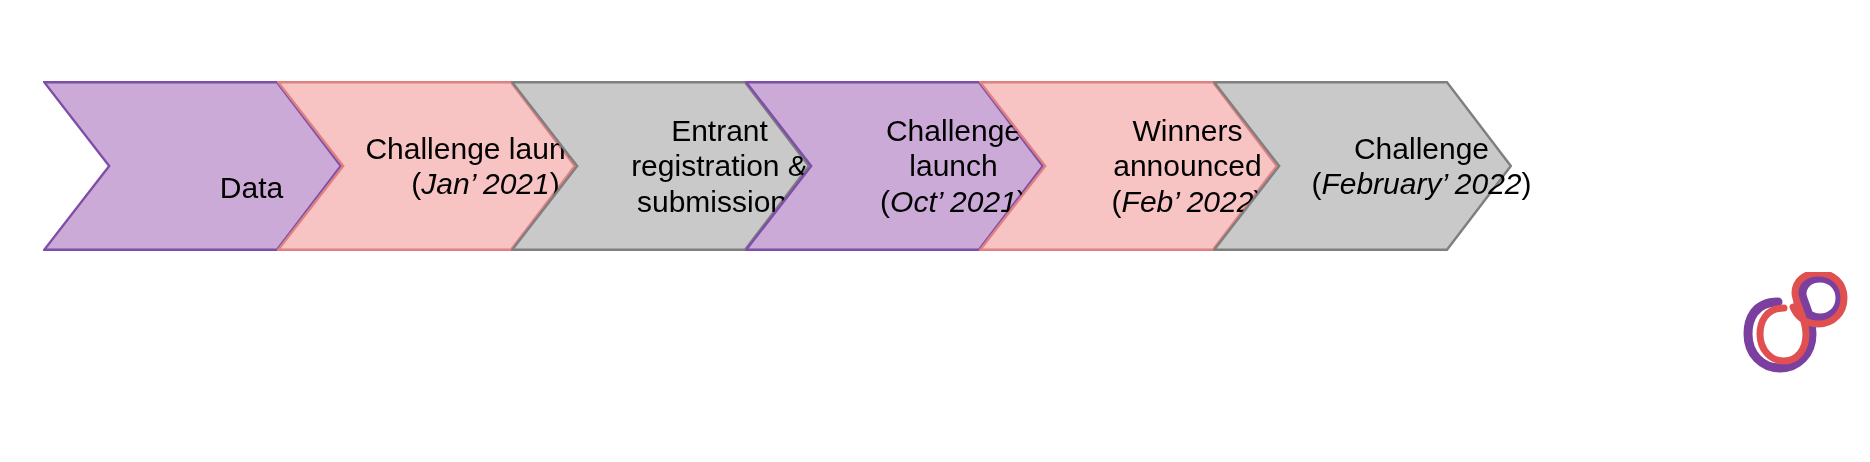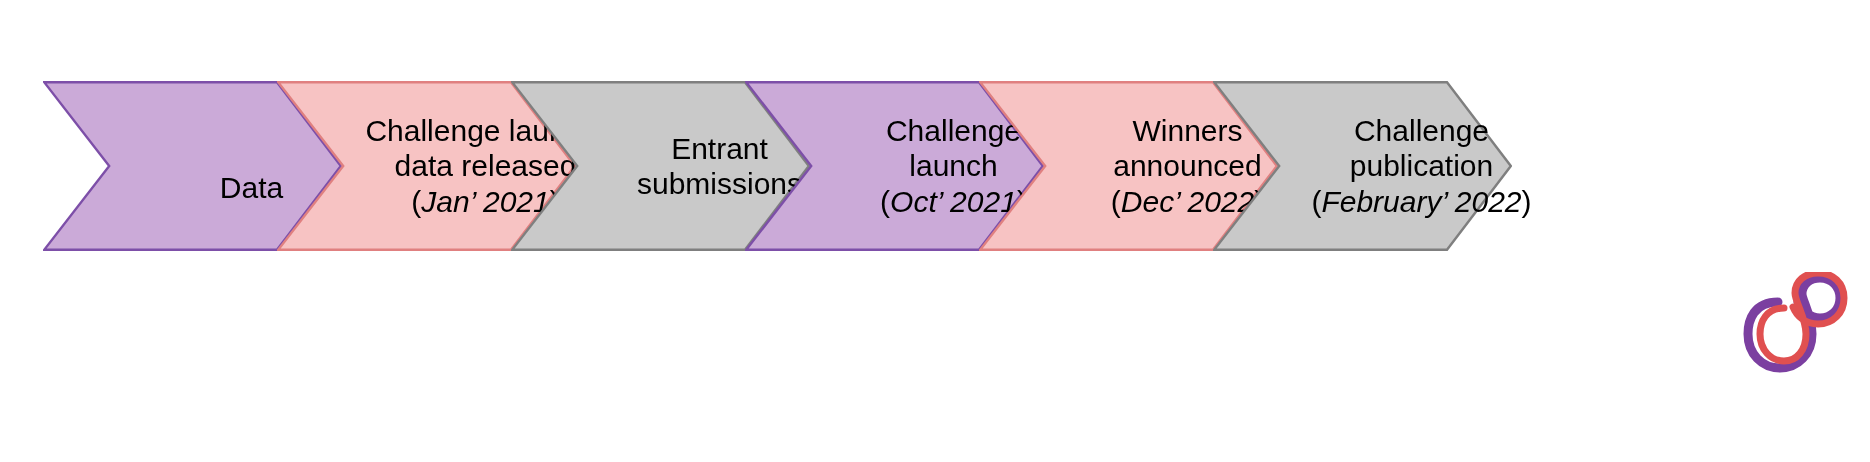--- a/index.html
+++ b/index.html
@@ -82,60 +82,59 @@
       <div class="chev-label" style="padding-left: 59px;">
         <span class="ln">Data</span>
       </div>
     </div>
     <div class="chev-wrap" style="left: 277px; top: 81px; width: 299px; height: 170px;">
       <svg class="chev-shape" width="299" height="170" viewBox="0 0 299 170">
         <polygon points="1.2,1.2 234.0,1.2 297.8,85.0 234.0,168.8 1.2,168.8 66.2,85.0" fill="#F7C3C3" stroke="#E08080" stroke-width="2.4" stroke-linejoin="miter"></polygon>
       </svg>
       <div class="chev-label" style="padding-left: 59px;">
         <span class="ln">Challenge launch,</span>
-        <span class="ln">data released</span>
         <span class="ln date"><span class="paren">(</span><span>Jan’ 2021</span><span class="paren">)</span></span>
       </div>
     </div>
     <div class="chev-wrap" style="left: 511px; top: 81px; width: 299px; height: 170px;">
       <svg class="chev-shape" width="299" height="170" viewBox="0 0 299 170">
         <polygon points="1.2,1.2 234.0,1.2 297.8,85.0 234.0,168.8 1.2,168.8 66.2,85.0" fill="#C9C9C9" stroke="#7F7F7F" stroke-width="2.4" stroke-linejoin="miter"></polygon>
       </svg>
       <div class="chev-label" style="padding-left: 59px;">
         <span class="ln">Entrant</span>
+        <span class="ln">registration &amp;</span>
         <span class="ln">submissions</span>
       </div>
     </div>
     <div class="chev-wrap" style="left: 745px; top: 81px; width: 299px; height: 170px;">
       <svg class="chev-shape" width="299" height="170" viewBox="0 0 299 170">
         <polygon points="1.2,1.2 234.0,1.2 297.8,85.0 234.0,168.8 1.2,168.8 66.2,85.0" fill="#CBAAD8" stroke="#7D4FA8" stroke-width="2.4" stroke-linejoin="miter"></polygon>
       </svg>
       <div class="chev-label" style="padding-left: 59px;">
         <span class="ln">Challenge</span>
         <span class="ln">launch</span>
         <span class="ln date"><span class="paren">(</span><span>Oct’ 2021</span><span class="paren">)</span></span>
       </div>
     </div>
     <div class="chev-wrap" style="left: 979px; top: 81px; width: 299px; height: 170px;">
       <svg class="chev-shape" width="299" height="170" viewBox="0 0 299 170">
         <polygon points="1.2,1.2 234.0,1.2 297.8,85.0 234.0,168.8 1.2,168.8 66.2,85.0" fill="#F7C3C3" stroke="#E08080" stroke-width="2.4" stroke-linejoin="miter"></polygon>
       </svg>
       <div class="chev-label" style="padding-left: 59px;">
         <span class="ln">Winners</span>
         <span class="ln">announced</span>
-        <span class="ln date"><span class="paren">(</span><span>Dec’ 2022</span><span class="paren">)</span></span>
+        <span class="ln date"><span class="paren">(</span><span>Feb’ 2022</span><span class="paren">)</span></span>
       </div>
     </div>
     <div class="chev-wrap" style="left: 1213px; top: 81px; width: 299px; height: 170px;">
       <svg class="chev-shape" width="299" height="170" viewBox="0 0 299 170">
         <polygon points="1.2,1.2 234.0,1.2 297.8,85.0 234.0,168.8 1.2,168.8 66.2,85.0" fill="#C9C9C9" stroke="#7F7F7F" stroke-width="2.4" stroke-linejoin="miter"></polygon>
       </svg>
       <div class="chev-label" style="padding-left: 59px;">
         <span class="ln">Challenge</span>
-        <span class="ln">publication</span>
         <span class="ln date"><span class="paren">(</span><span>February’ 2022</span><span class="paren">)</span></span>
       </div>
     </div>
   </div>
 
 <svg id="logo" viewBox="0 0 110 105" aria-hidden="true">
   <path d="M38 30 C 14 30, 8 48, 8 62 C 8 82, 22 96, 40 96 C 58 96, 72 82, 72 62 C 72 44, 62 28, 62 22 C 62 12, 70 6, 80 6 C 92 6, 100 15, 100 26 C 100 38, 91 46, 80 46 C 70 46, 62 39, 58 30" fill="none" stroke="#7B3FA0" stroke-width="9" stroke-linecap="round"></path>
   <path d="M44 36 C 26 36, 20 50, 20 62 C 20 78, 31 89, 44 89 C 57 89, 66 78, 66 62 C 66 46, 55 30, 55 21 C 55 9, 65 1, 78 1 C 93 1, 104 11, 104 26 C 104 41, 93 52, 78 52 C 66 52, 57 45, 53 35" fill="none" stroke="#E05050" stroke-width="7" stroke-linecap="round"></path>
 </svg>
 

